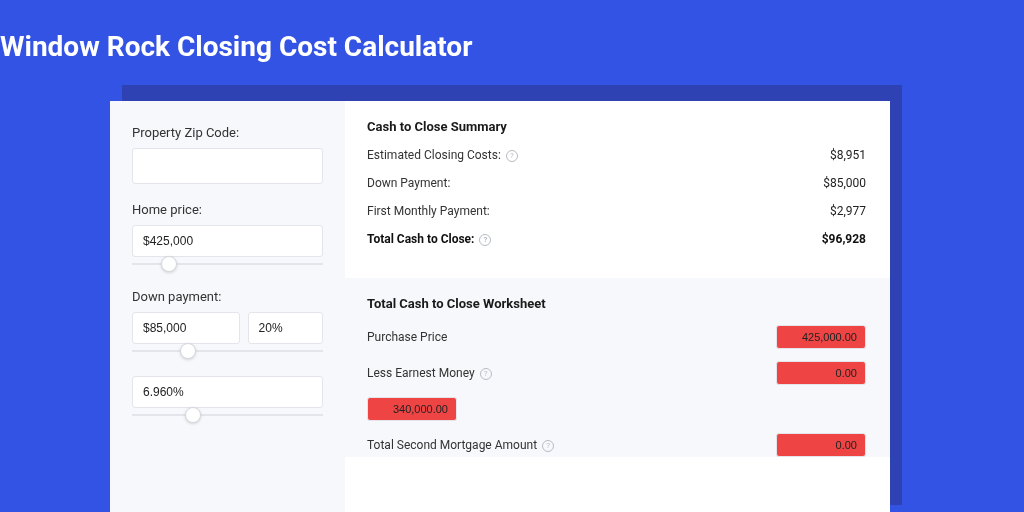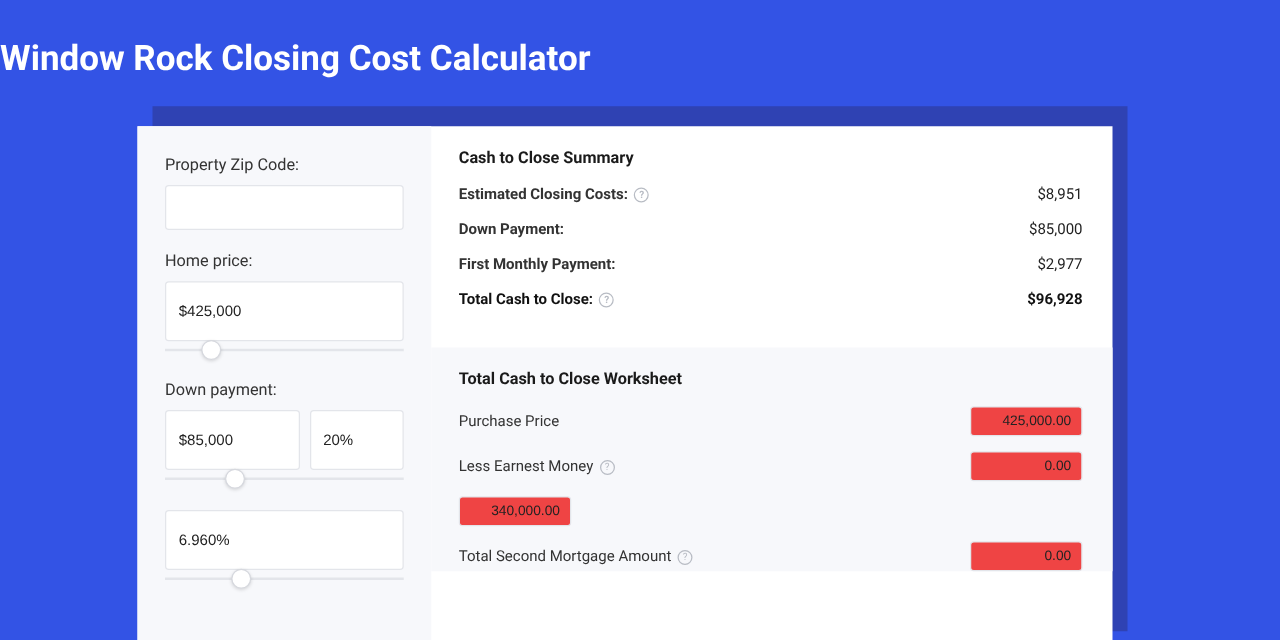--- a/index.html
+++ b/index.html
@@ -54,21 +54,21 @@
   }
   .input-box {
     background: #fff;
     border: 1px solid #e3e5ea;
     border-radius: 3px;
     padding: 8px 10px;
     font-size: 12px;
     color: #222;
     width: 100%;
     margin-bottom: 6px;
-    height: 48px;
+    height: 32px;
   }
   .input-row {
     display: flex;
     gap: 8px;
   }
   .input-row .input-box:first-child { flex: 1.6; }
   .input-row .input-box:last-child { flex: 1; }
   .slider-track {
     position: relative;
     height: 14px;
@@ -101,21 +101,20 @@
   }
   .summary-row, .ws-row {
     display: flex;
     justify-content: space-between;
     align-items: center;
     margin-bottom: 14px;
   }
   .summary-label {
     font-size: 12px;
     color: #333;
-    font-weight: bold;
   }
   .summary-val {
     font-size: 12px;
     color: #222;
   }
   .summary-row.total .summary-label,
   .summary-row.total .summary-val {
     font-weight: 700;
     color: #111;
   }

